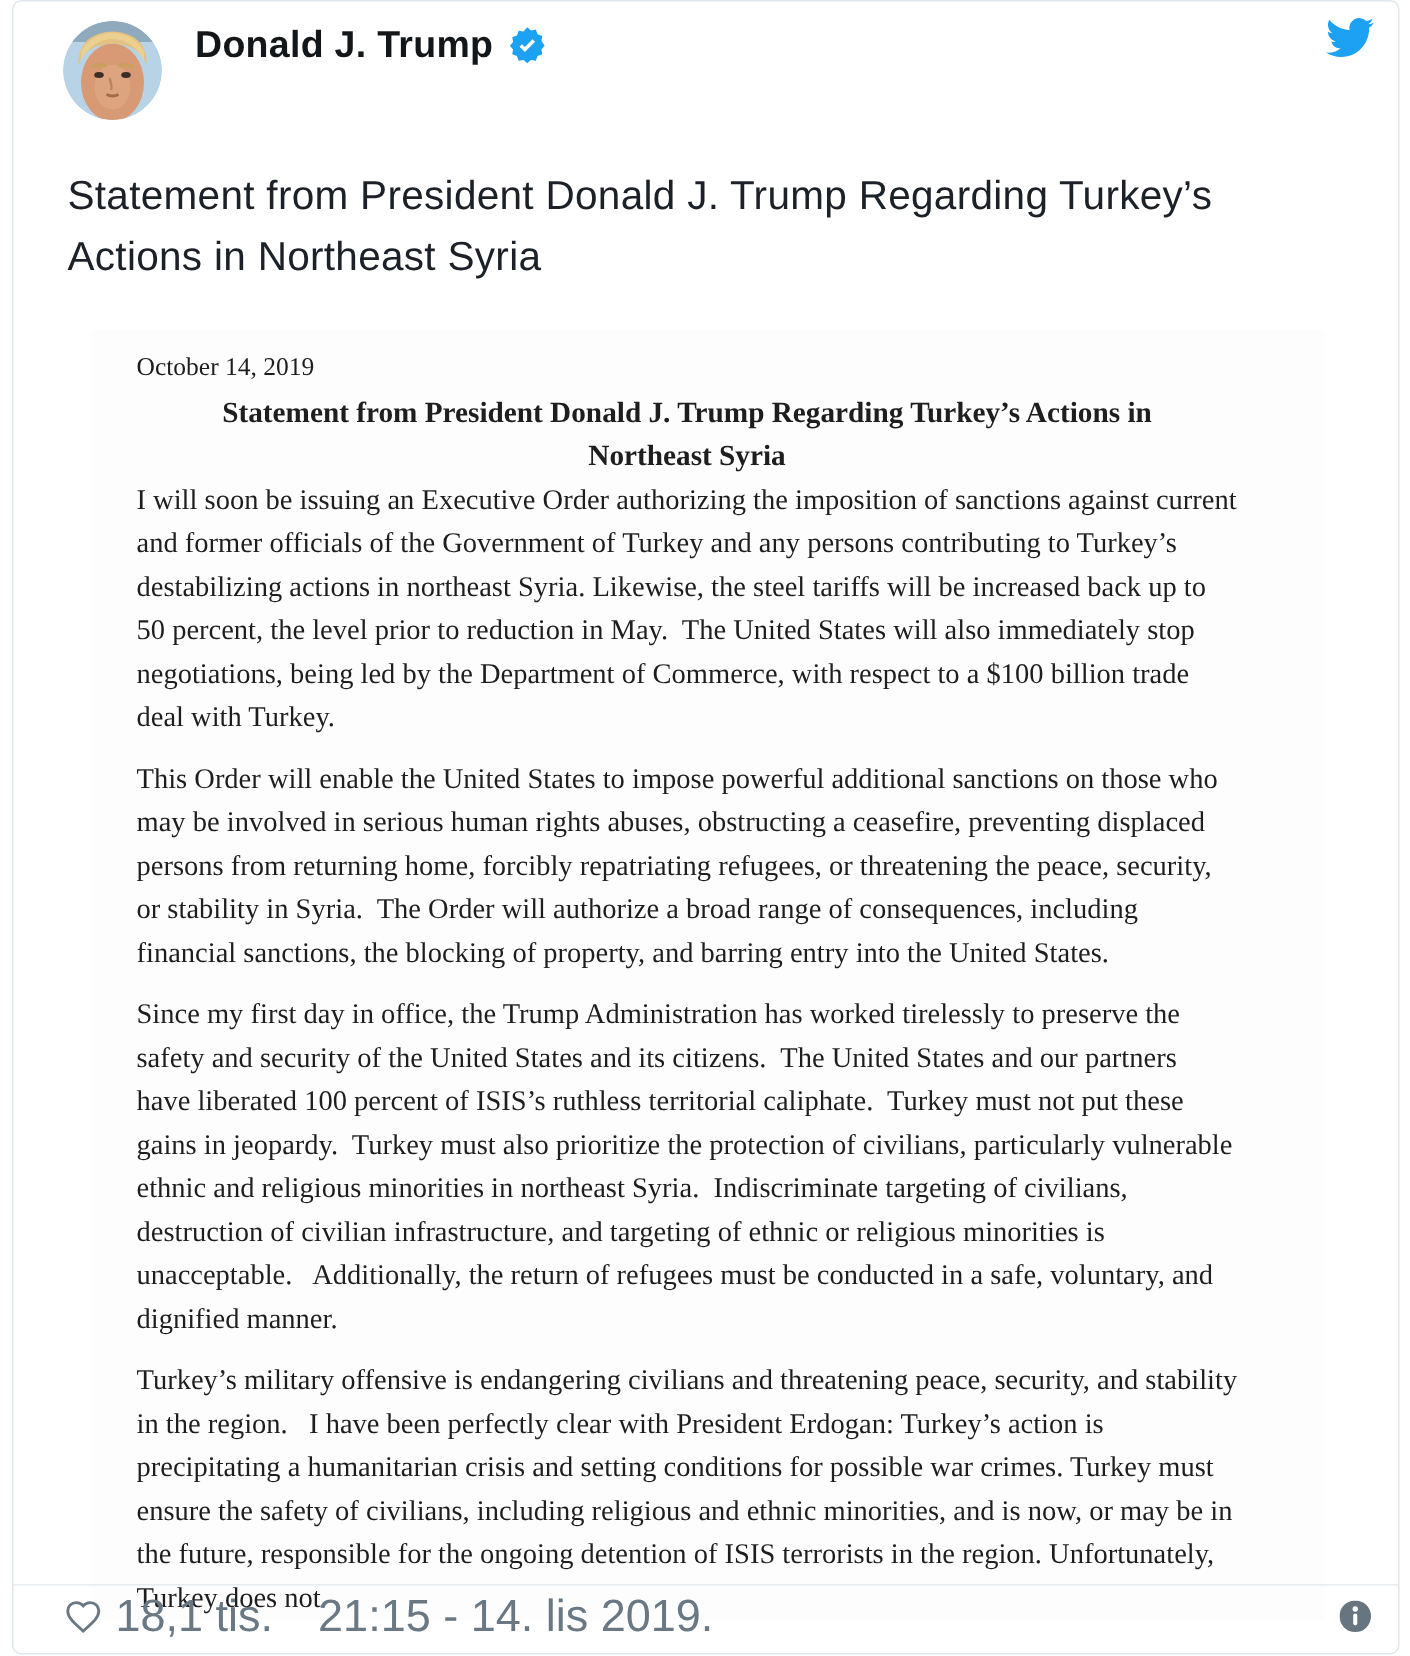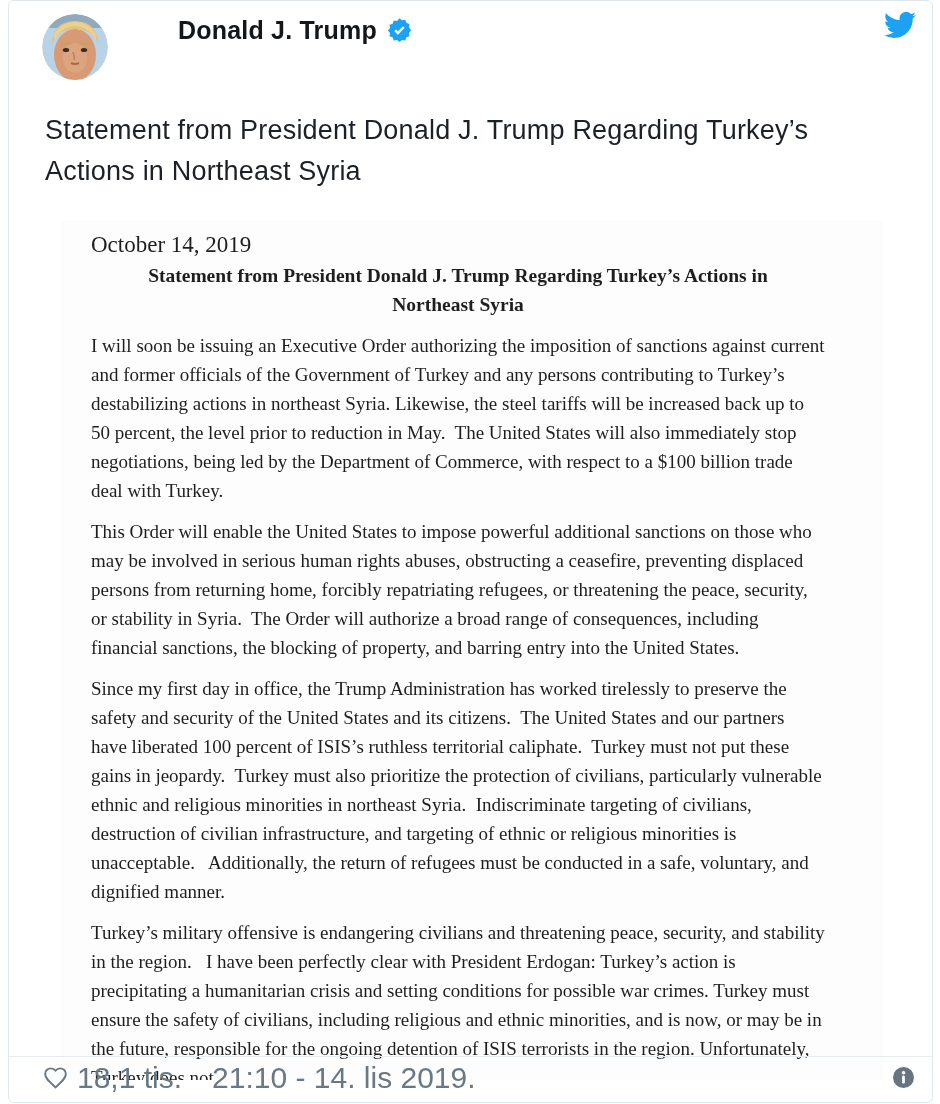--- a/index.html
+++ b/index.html
@@ -3,43 +3,43 @@
 <meta charset="utf-8">
 <style>
   * { margin:0; padding:0; box-sizing:border-box; }
   html,body { width:940px; height:1104px; background:#fff; overflow:hidden;
               font-family:"Liberation Sans", sans-serif; }
   .tweet-card {
     position:absolute; left:8px; top:0; width:925px; height:1103px;
     background:#fff; border:1px solid #e1e8ed; border-radius:6px;
   }
   
-  .header { display:flex; align-items:flex-start; padding:13px 20px 0 33px; position:relative;gap:48px; }
+  .header { display:flex; align-items:flex-start; padding:13px 20px 0 33px; position:relative; }
   .avatar { width:66px; height:66px; border-radius:50%; overflow:hidden; flex:0 0 66px; cursor:pointer; }
   .id-block { margin-left:22px; padding-top:2px; }
   .name-row { display:flex; align-items:center; }
   .display-name { font-size:25px; font-weight:bold; color:#14171a; letter-spacing:0.2px; cursor:pointer; }
   .verified { width:27px; height:27px; margin-left:9px; }
   .handle { font-size:23px; color:#697882; margin-top:4px; cursor:pointer; }
   .bird { position:absolute; right:16px; top:8px; width:32px; height:32px; cursor:pointer; }
   
   .tweet-text {
     margin:30px 36px 0 36px; font-size:27px; color:#1b2127;
     line-height:41px; letter-spacing:0.2px;
   }
   
   .statement {
     margin:28px 0 0 52px; width:822px; height:860px; overflow:hidden;
     background:#fdfdfd; font-family:"Liberation Serif", serif; color:#1e1e1e;
     padding:10px 58px 0 30px; filter:blur(0.3px); cursor:pointer;
   }
-  .st-date { font-size:23px; line-height:29px; margin-bottom:2px; }
+  .st-date { font-size:17px; line-height:29px; margin-bottom:2px; }
   .st-title { font-size:19.5px; font-weight:bold; text-align:center; line-height:29px; padding:0 14px; }
   .st-par { font-size:19px; line-height:29px; margin-top:12px; white-space:pre-wrap; }
-  .st-par.first { margin-top:12px; }
+  .st-par.first { margin-top:0; }
   
   .footer {
     position:absolute; left:0; right:0; bottom:0; height:46px;
     border-top:1px solid #e6ecf0; display:flex; align-items:center;
     padding:0 18px 4px 33px; color:#697882; font-size:30px;
   }
   .heart { width:27px; height:27px; margin-right:8px; cursor:pointer; }
   .like-count { cursor:pointer; }
   .timestamp { margin-left:30px; cursor:pointer; }
   .info { margin-left:auto; width:21px; height:21px; cursor:pointer; }
@@ -96,21 +96,21 @@
     <p class="st-par">This Order will enable the United States to impose powerful additional sanctions on those who may be involved in serious human rights abuses, obstructing a ceasefire, preventing displaced persons from returning home, forcibly repatriating refugees, or threatening the peace, security, or stability in Syria.  The Order will authorize a broad range of consequences, including financial sanctions, the blocking of property, and barring entry into the United States.</p>
     <p class="st-par">Since my first day in office, the Trump Administration has worked tirelessly to preserve the safety and security of the United States and its citizens.  The United States and our partners have liberated 100 percent of ISIS’s ruthless territorial caliphate.  Turkey must not put these gains in jeopardy.  Turkey must also prioritize the protection of civilians, particularly vulnerable ethnic and religious minorities in northeast Syria.  Indiscriminate targeting of civilians, destruction of civilian infrastructure, and targeting of ethnic or religious minorities is unacceptable.   Additionally, the return of refugees must be conducted in a safe, voluntary, and dignified manner.</p>
     <p class="st-par">Turkey’s military offensive is endangering civilians and threatening peace, security, and stability in the region.   I have been perfectly clear with President Erdogan: Turkey’s action is precipitating a humanitarian crisis and setting conditions for possible war crimes. Turkey must ensure the safety of civilians, including religious and ethnic minorities, and is now, or may be in the future, responsible for the ongoing detention of ISIS terrorists in the region. Unfortunately, Turkey does not</p>
   </div>
 
   <div class="footer">
     <svg class="heart" viewBox="0 0 24 24">
       <path fill="none" stroke="#697882" stroke-width="1.7" d="M12 20.8l-1.35-1.23C5.9 15.26 2.8 12.43 2.8 8.95 2.8 6.1 5 3.9 7.85 3.9c1.6 0 3.15.75 4.15 1.93 1-1.18 2.55-1.93 4.15-1.93 2.85 0 5.05 2.2 5.05 5.05 0 3.48-3.1 6.31-7.85 10.62L12 20.8z"></path>
     </svg>
     <span class="like-count">18,1 tis.</span>
-    <span class="timestamp">21:10 - 14. lis 2019.</span>
+    <span class="timestamp">21:15 - 14. lis 2019.</span>
     <svg class="info" viewBox="0 0 20 20">
       <circle cx="10" cy="10" r="10" fill="#66757f"></circle>
       <circle cx="10" cy="5.4" r="1.7" fill="#fff"></circle>
       <rect x="8.7" y="8.2" width="2.6" height="7.6" rx="1.3" fill="#fff"></rect>
     </svg>
   </div>
 
 </div>
 
 </body></html>

